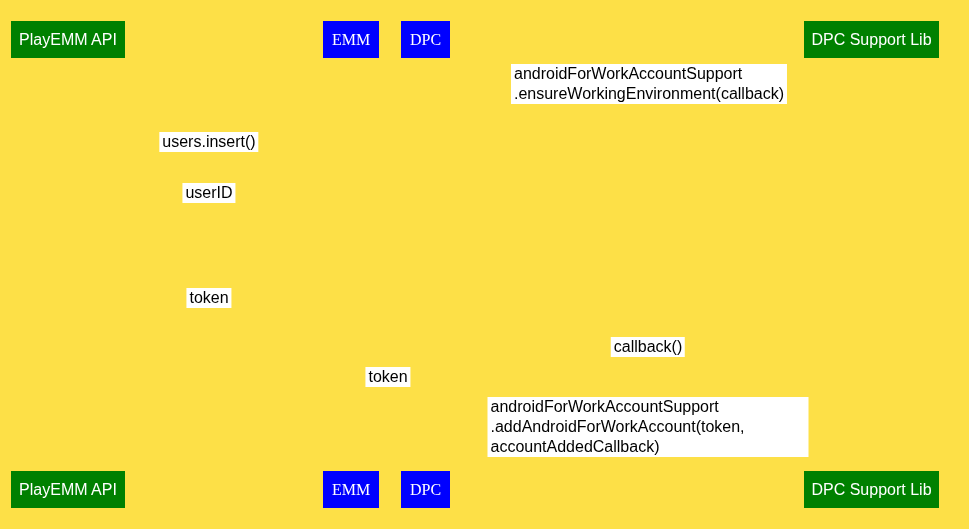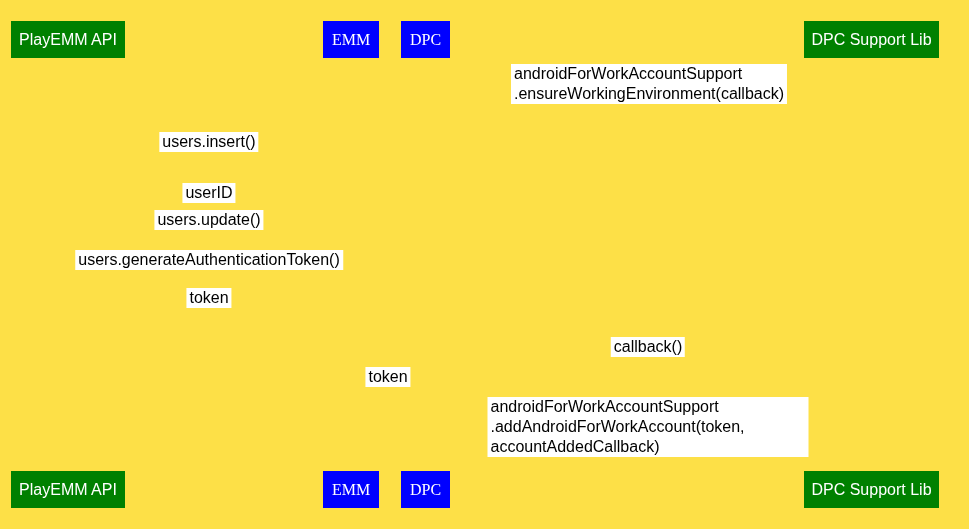--- a/index.html
+++ b/index.html
@@ -47,22 +47,20 @@
 
   <div class="actor green" style="left:11px;  top:21px; width:114px;">PlayEMM API</div>
   <div class="actor blue" style="left:323px; top:21px; width:56px;">EMM</div>
   <div class="actor blue" style="left:401px; top:21px; width:49px;">DPC</div>
   <div class="actor green" style="left:804px; top:21px; width:135px;">DPC Support Lib</div>
 
   <div class="msg" style="left:649px; top:64px;">androidForWorkAccountSupport
 .ensureWorkingEnvironment(callback)</div>
   <div class="msg" style="left:209px; top:132px;">users.insert()</div>
   <div class="msg" style="left:209px; top:171px;margin-top:12px;">userID</div>
-  <div class="msg" style="left:209px; top:210px;">users.update()</div>
-  <div class="msg" style="left:209px; top:250px;">users.generateAuthenticationToken()</div>
   <div class="msg" style="left:209px; top:288px;">token</div>
   <div class="msg" style="left:648px; top:337px;">callback()</div>
   <div class="msg" style="left:388px; top:367px;">token</div>
   <div class="msg" style="left:648px; top:397px;">androidForWorkAccountSupport
 .addAndroidForWorkAccount(token, accountAddedCallback)</div>
 
   <div class="actor green" style="left:11px;  top:471px; width:114px;">PlayEMM API</div>
   <div class="actor blue" style="left:323px; top:471px; width:56px;">EMM</div>
   <div class="actor blue" style="left:401px; top:471px; width:49px;">DPC</div>
   <div class="actor green" style="left:804px; top:471px; width:135px;">DPC Support Lib</div>

